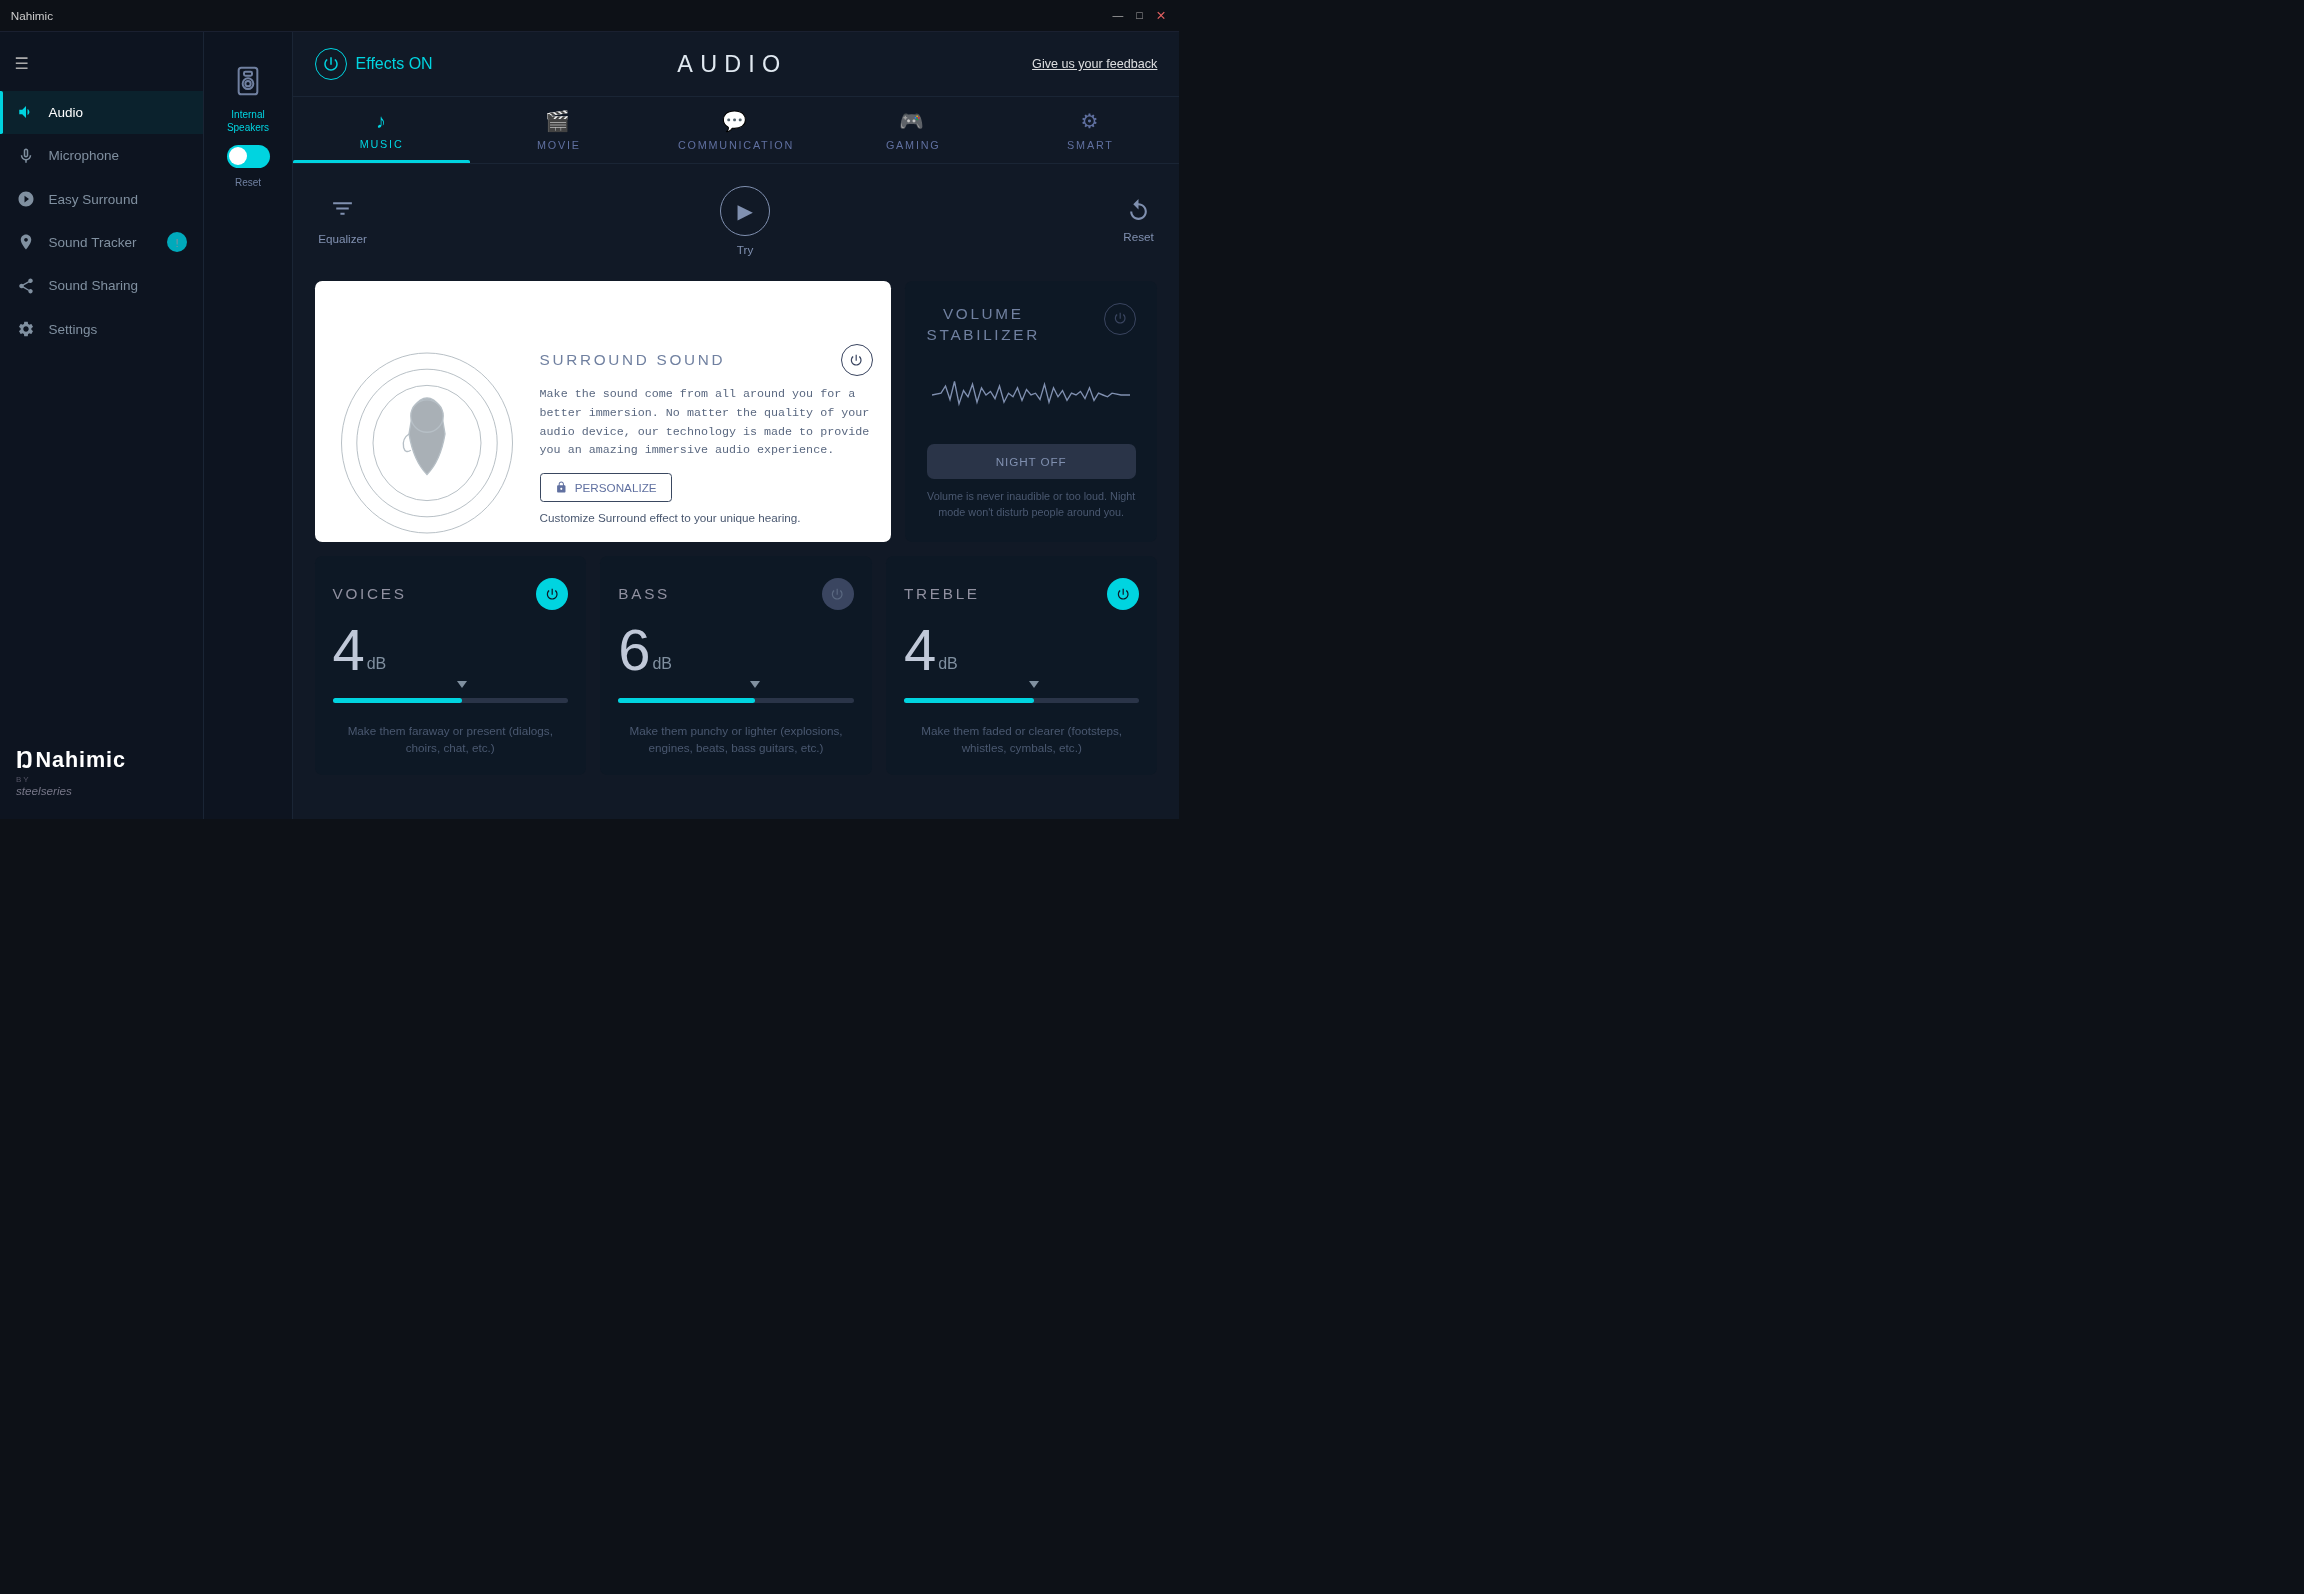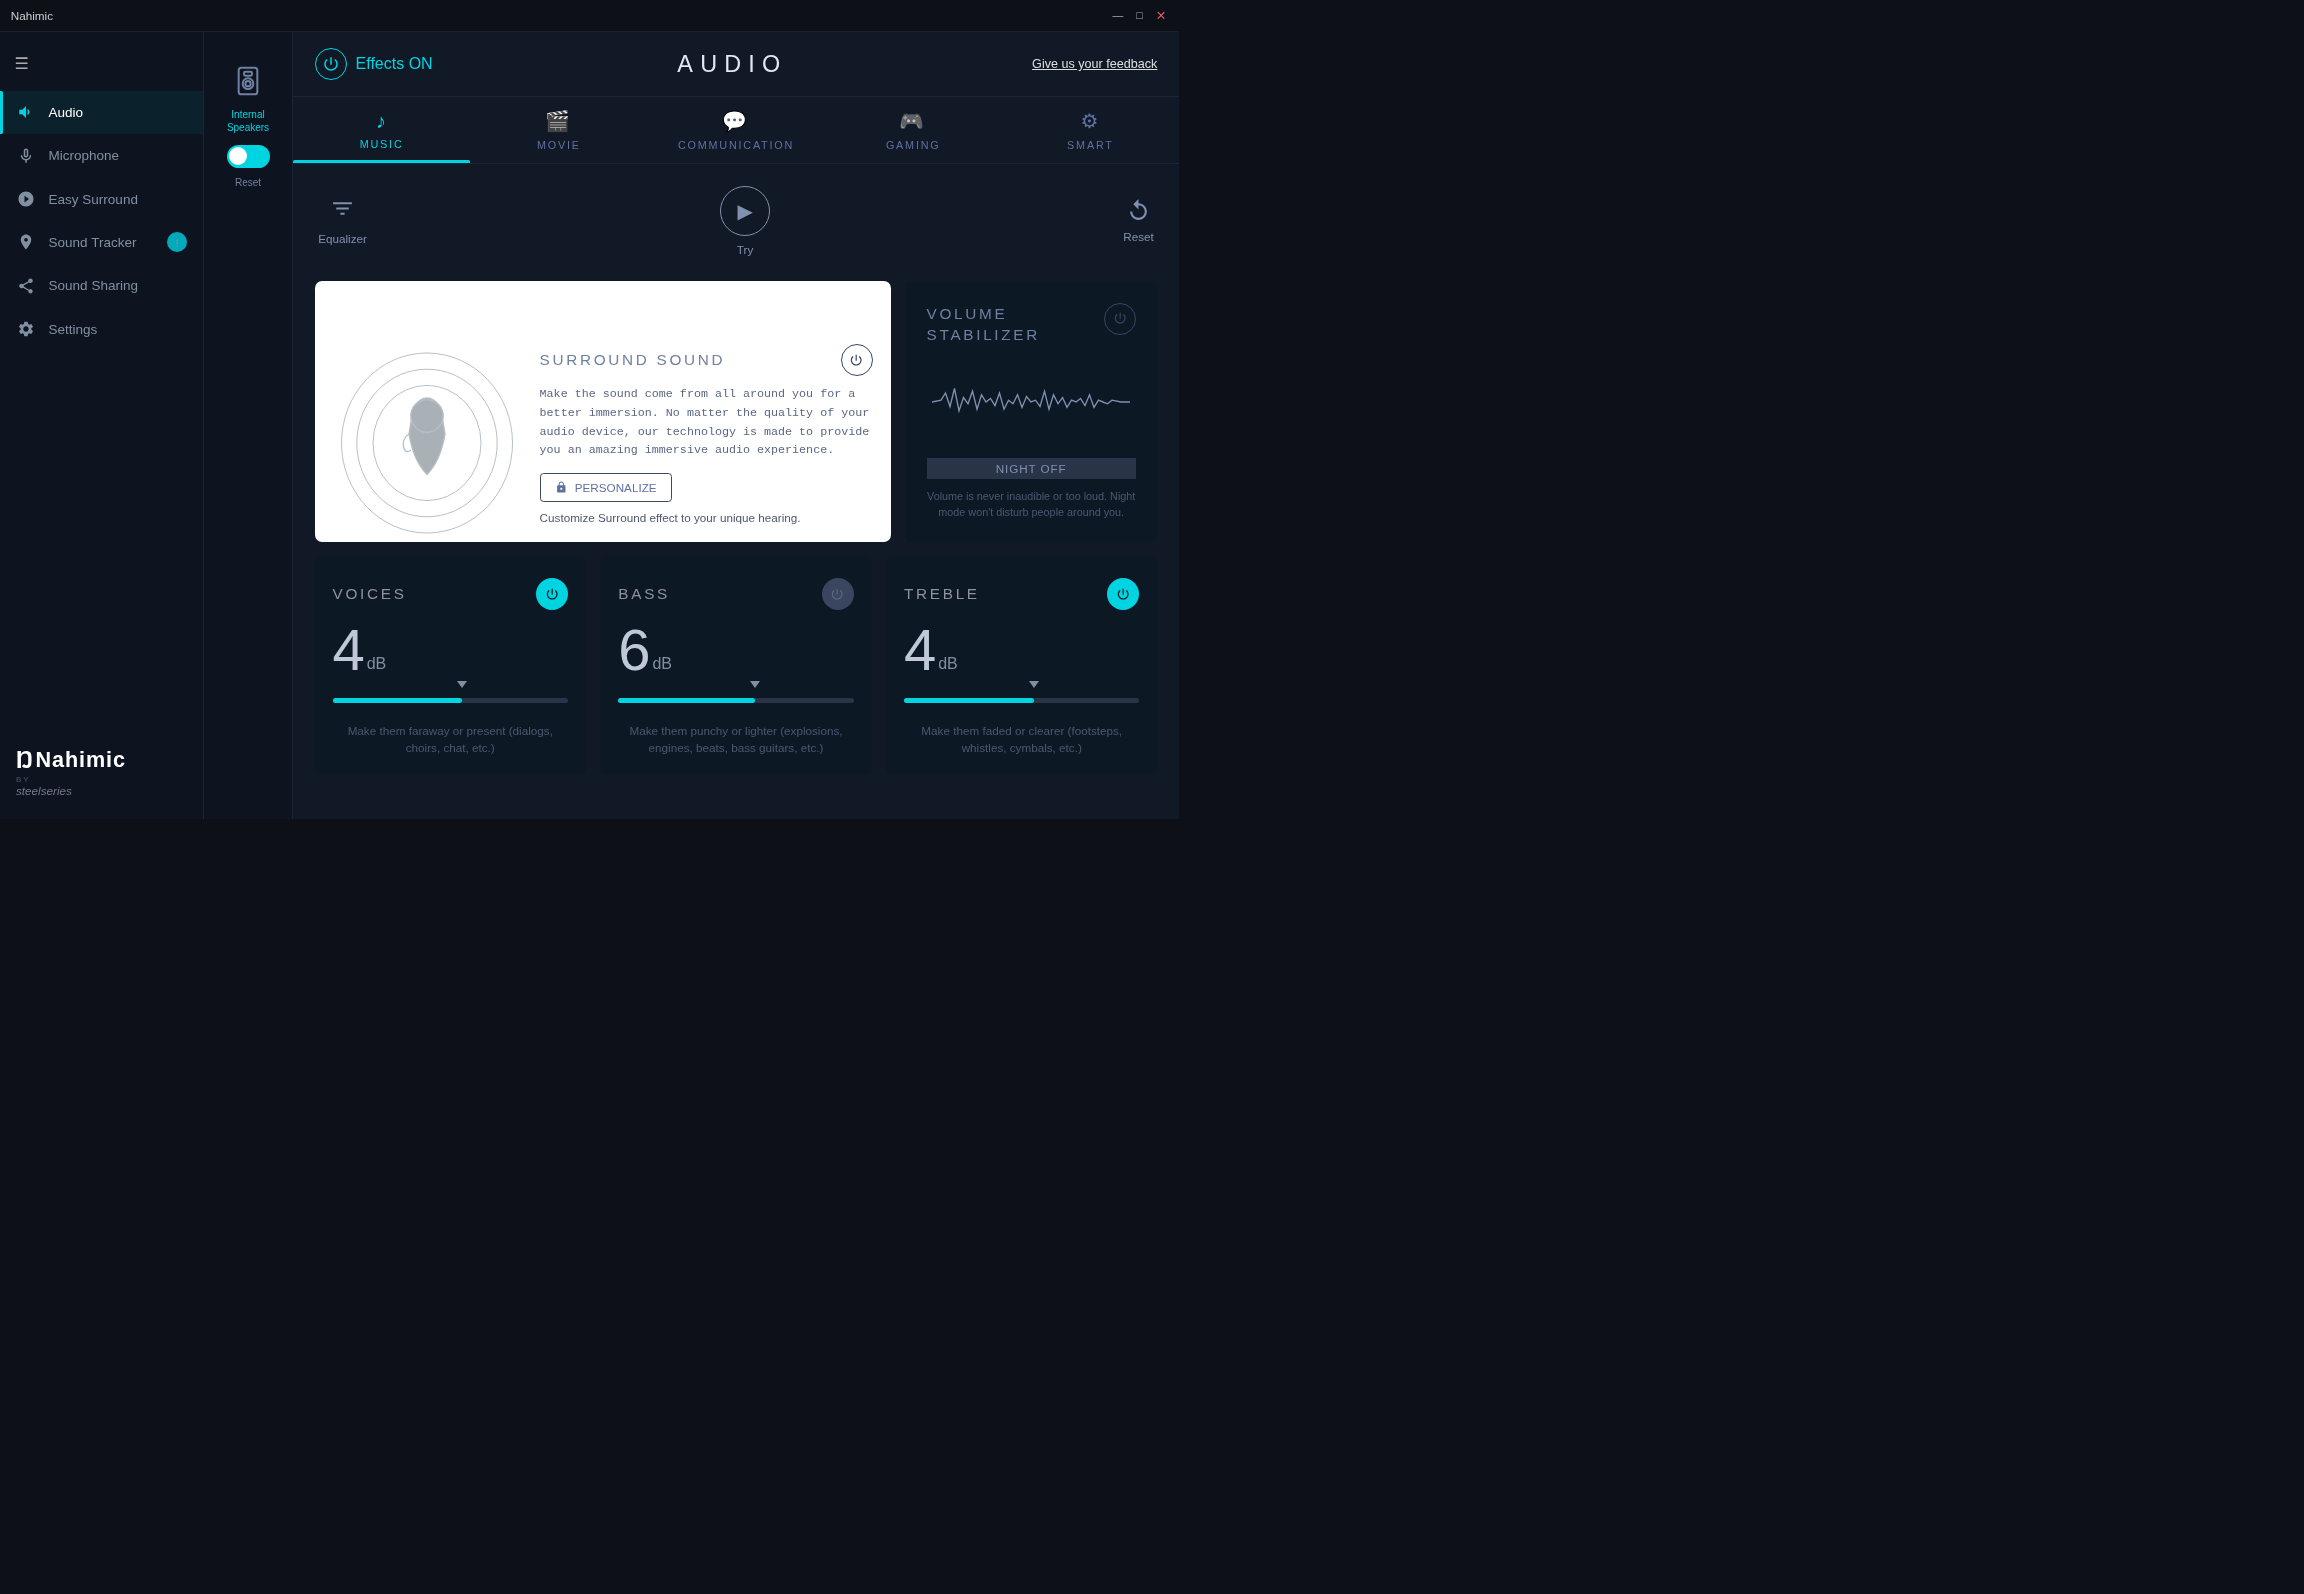--- a/index.html
+++ b/index.html
@@ -436,33 +436,34 @@
       display: flex;
       align-items: flex-start;
       justify-content: space-between;
     }
     .vol-title {
       font-size: 15.3px;
       letter-spacing: 2.7px;
       color: #7080a0;
       font-weight: 300;
       line-height: 1.4;
+      text-align: center;
     }
     .waveform {
       flex: 1;
       display: flex;
       align-items: center;
       justify-content: center;
     }
     .night-btn {
       background: #2a3448;
       border: none;
       color: #8090b0;
-      padding: 4px 16px;
-      border-radius: 0;
+      padding: 11px 16px;
+      border-radius: 7px;
       font-size: 11.7px;
       cursor: pointer;
       letter-spacing: 0.9px;
     }
     .vol-desc {
       font-size: 10.8px;
       color: #4a5870;
       text-align: center;
       line-height: 1.5;
     }

